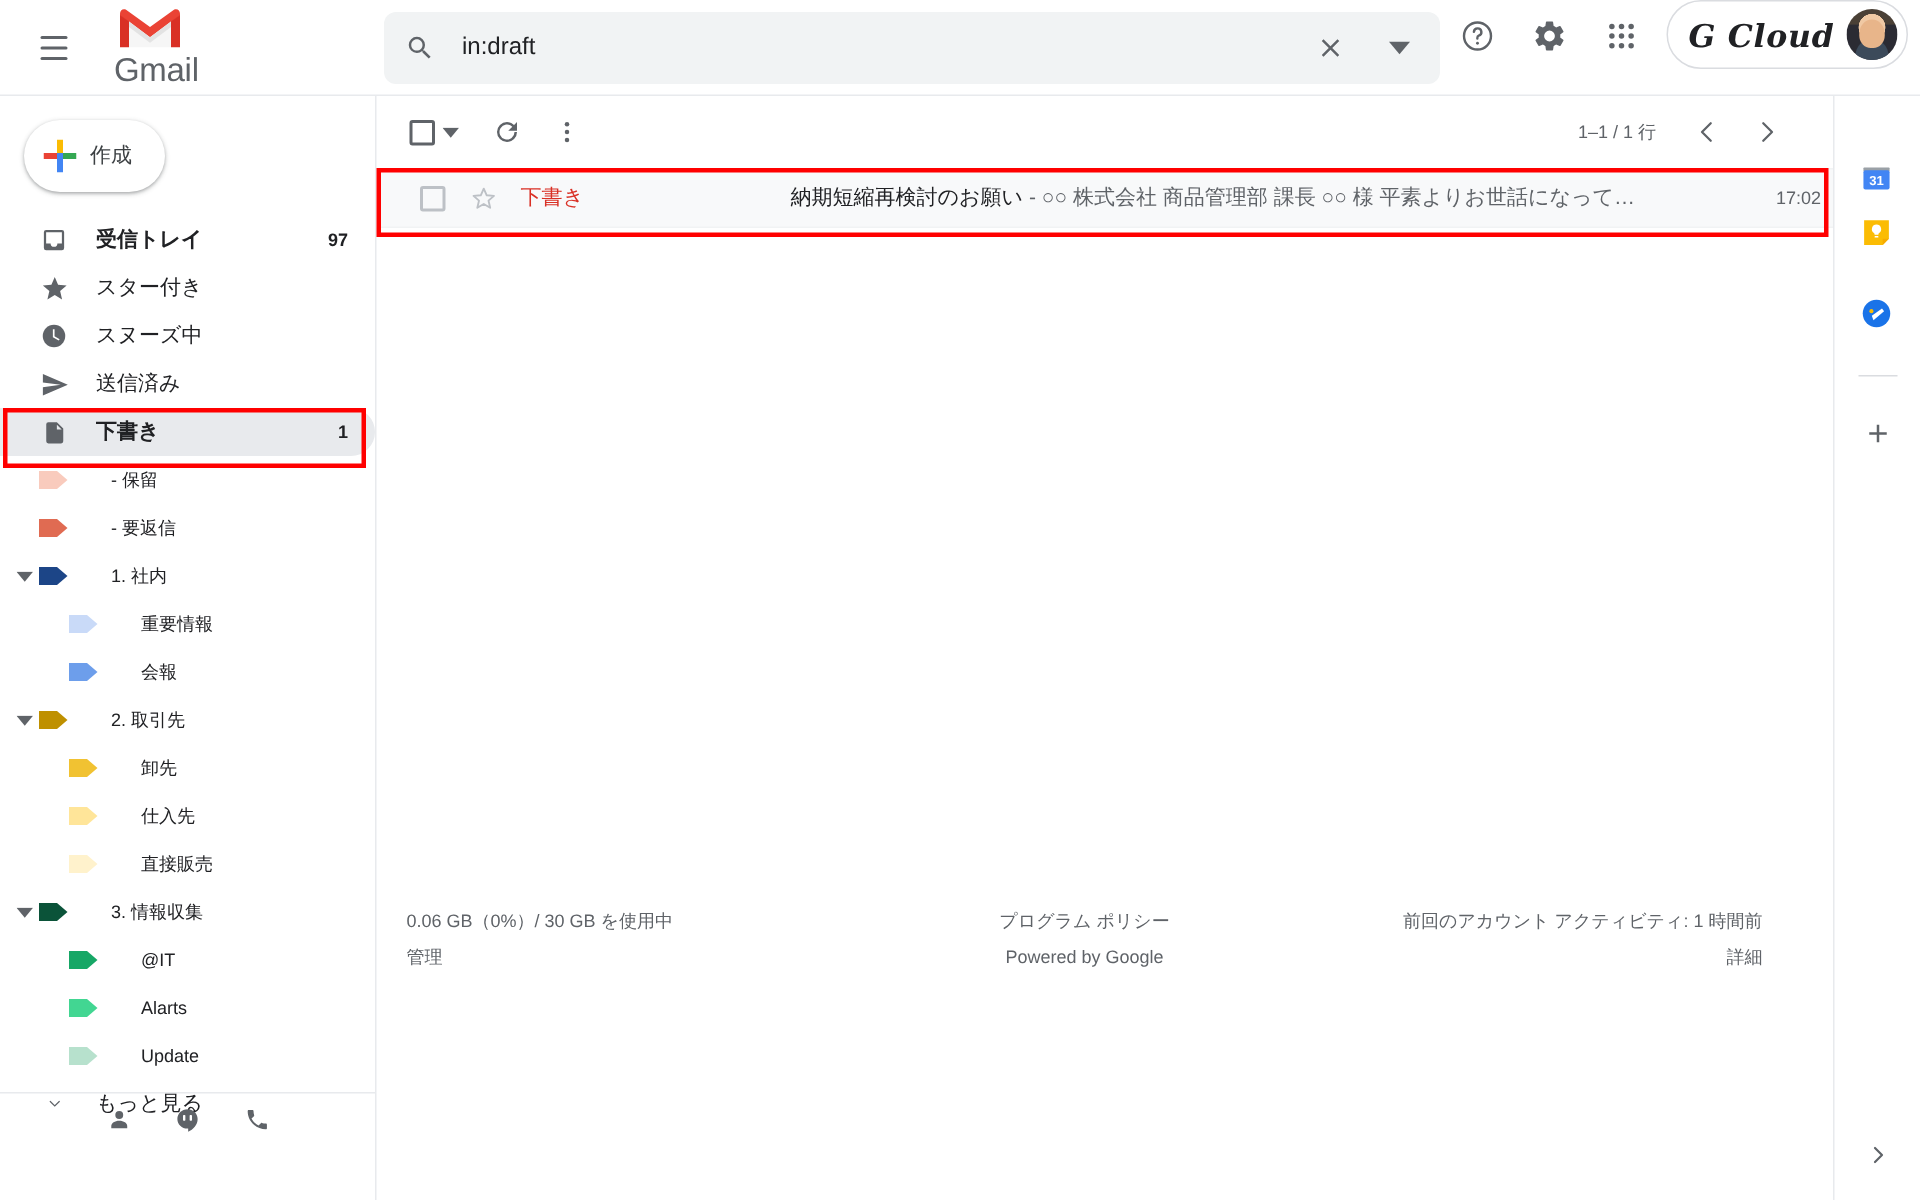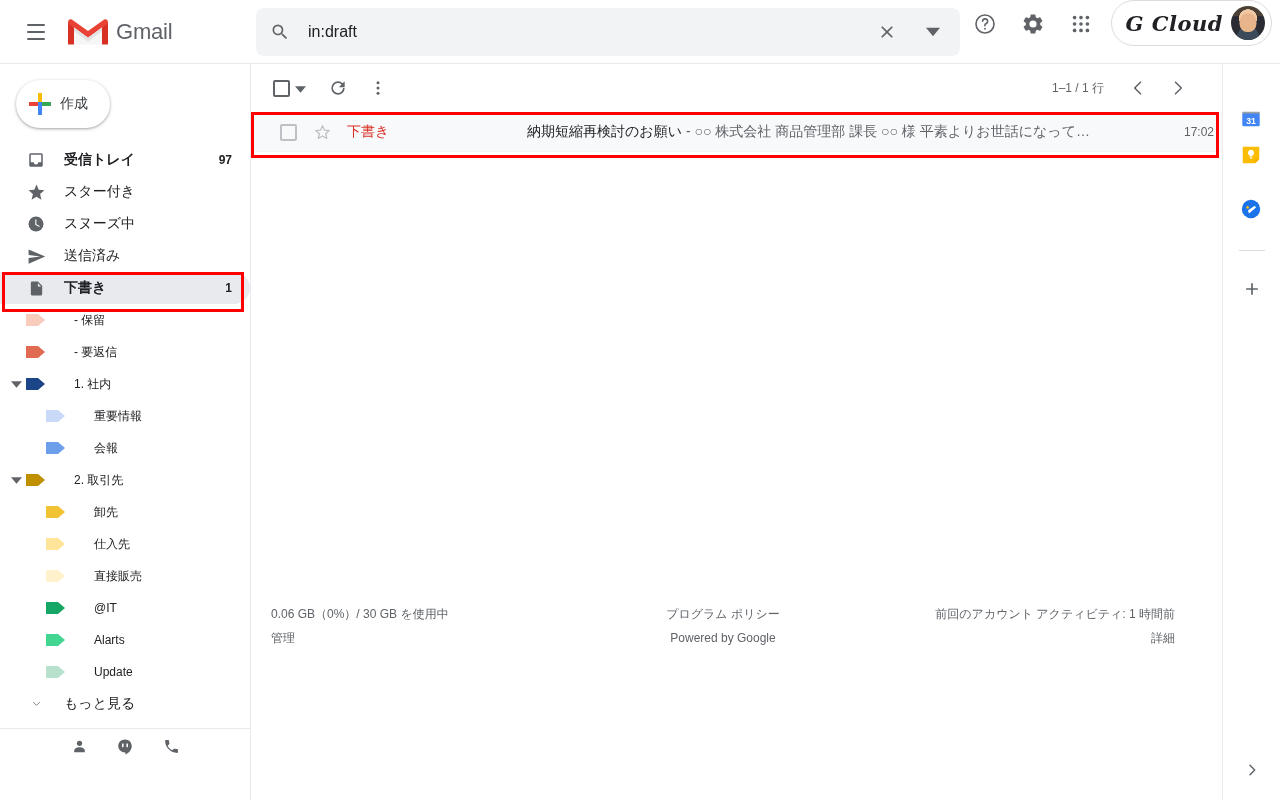--- a/index.html
+++ b/index.html
@@ -18,21 +18,21 @@
     position: absolute; top: 0; left: 0; width: 1280px; height: 64px;
     display: flex; align-items: center;
     background: #fff;
   }
   .hamburger {
     width: 48px; height: 48px; margin-left: 12px;
     display: flex; flex-direction: column; justify-content: center; align-items: center;
     cursor: pointer;
   }
   .hamburger span { display: block; width: 18px; height: 2px; background: #5f6368; margin: 2.5px 0; border-radius: 1px;}
-  .brand { display: flex; align-items: center; margin-left: 8px; }
+  .brand { display: flex; align-items: center; margin-left: 8px; flex-direction: column; }
   .gmail-logo { width: 40px; height: 30px; position: relative; }
   .gmail-title {
     font-size: 22px; color: #5f6368; margin-left: 8px;
     letter-spacing: -0.2px; font-weight: 400;
   }
 
   .search-wrap {
     position: absolute; left: 256px; top: 8px;
     width: 704px; height: 48px;
     background: #f1f3f4; border-radius: 8px;
@@ -477,20 +477,33 @@
       <div class="label-item indent">
         <span class="label-caret empty"></span>
         <span class="label-tag">
           <svg width="20" height="14" viewBox="0 0 20 14">
               <path d="M0 1 L12 1 L19 7 L12 13 L0 13 Z" fill="#fff2cc"></path>
             </svg>
         </span>
         <span class="label-name">直接販売</span>
       </div>
 
+      <div class="label-item">
+        <span class="label-caret">
+          <svg width="11" height="7" viewBox="0 0 10 6" fill="#5f6368">
+              <path d="M0 0 L10 0 L5 6 Z"></path>
+            </svg>
+        </span>
+        <span class="label-tag">
+          <svg width="20" height="14" viewBox="0 0 20 14">
+              <path d="M0 1 L12 1 L19 7 L12 13 L0 13 Z" fill="#0b5339"></path>
+            </svg>
+        </span>
+        <span class="label-name">3. 情報収集</span>
+      </div>
 
       <div class="label-item indent">
         <span class="label-caret empty"></span>
         <span class="label-tag">
           <svg width="20" height="14" viewBox="0 0 20 14">
               <path d="M0 1 L12 1 L19 7 L12 13 L0 13 Z" fill="#16a766"></path>
             </svg>
         </span>
         <span class="label-name">@IT</span>
       </div>

